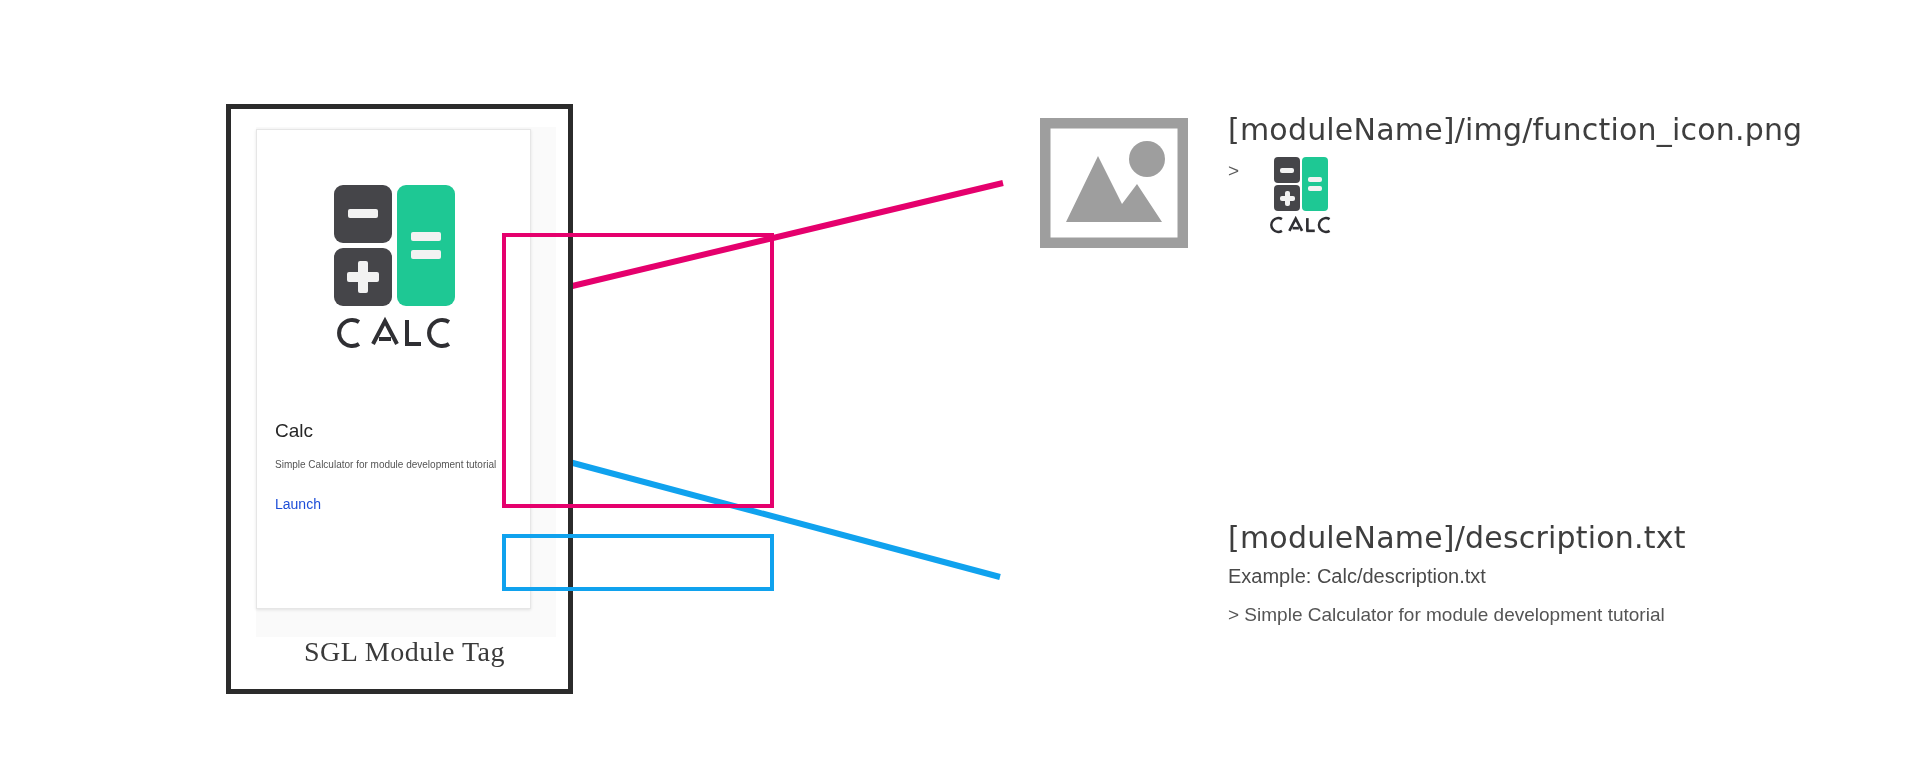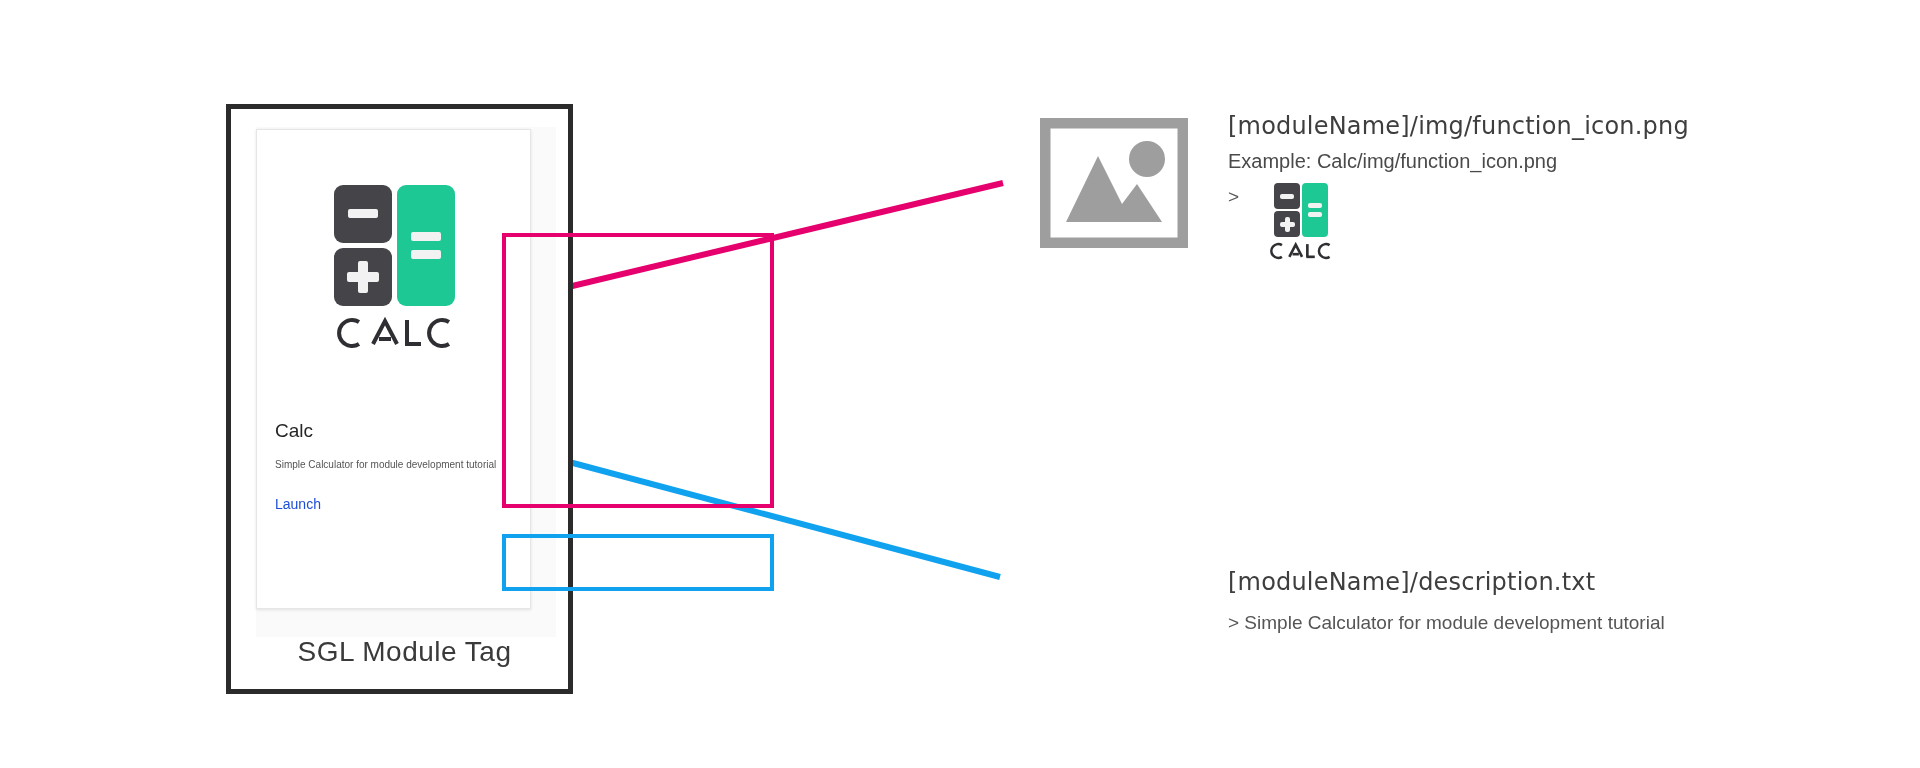--- a/index.html
+++ b/index.html
@@ -85,33 +85,33 @@
   }
   .hl-blue {
     position:absolute; left:271px; top:425px;
     width:272px; height:57px;
     border:4px solid #10a2ee; background:transparent;
   }
 
   .frame-label {
     position:absolute; left:0; top:527px; width:347px;
     text-align:center; font-size:28px; color:#3a3a3a;
-    font-family:Liberation Sans, sans-serif; letter-spacing:.5px;
+    font-family:Liberation Serif, serif; letter-spacing:.5px;
   }
 
   
   .item { position:absolute; }
   .item-img  { left:1040px; top:118px; }
   .item-txt  { left:1040px; top:478px; }
 
   .item-text-img { position:absolute; left:1228px; top:112px; width:680px; }
-  .item-text-txt { position:absolute; left:1228px; top:520px; width:680px;margin-top:48px; }
+  .item-text-txt { position:absolute; left:1228px; top:520px; width:680px; }
 
   .path-title {
-    font-size:24px; color:#3e3e3e; font-family:"DejaVu Sans", sans-serif;
+    font-size:30px; color:#3e3e3e; font-family:"DejaVu Sans", sans-serif;
     letter-spacing:.2px; white-space:nowrap;
   }
   .path-example {
     margin-top:10px; font-size:20px; color:#4a4a4a;
     font-family:"Liberation Sans", sans-serif; white-space:nowrap;
   }
   .sample-row { margin-top:10px; display:flex; align-items:flex-start; }
   .chevron { font-size:19px; color:#5a5a5a; font-family:"Liberation Sans", sans-serif; line-height:1; margin-top:4px; }
   .sample-logo { margin-left:30px; display:flex; flex-direction:column; align-items:center; }
 
@@ -191,21 +191,20 @@
   <div class="item item-img">
     <svg width="148" height="130" viewBox="0 0 148 130" aria-hidden="true">
       <rect x="4" y="4" width="140" height="122" fill="none" stroke="#9e9e9e" stroke-width="13"></rect>
       <circle cx="107" cy="41" r="18" fill="#9e9e9e"></circle>
       <path d="M26 104 L58 38 L82 86 L97 66 L122 104 Z" fill="#9e9e9e"></path>
     </svg>
   </div>
 
   <div class="item-text-img">
     <div class="path-title">[moduleName]/img/function_icon.png</div>
-    <div class="path-example">Example: Calc/img/function_icon.png</div>
     <div class="sample-row">
       <span class="chevron">&gt;</span>
       <div class="sample-logo mini">
         <div class="calc-keys">
           <div class="calc-left">
             <div class="key minus">
               <span class="bar h"></span>
             </div>
             <div class="key plus">
               <span class="plusglyph"></span>
@@ -228,16 +227,17 @@
             </g>
           </svg>
         </div>
       </div>
     </div>
   </div>
 
 
   <div class="item-text-txt">
     <div class="path-title">[moduleName]/description.txt</div>
+    <div class="path-example">Example: Calc/description.txt</div>
     <div class="txt-sample">&gt; Simple Calculator for module development tutorial</div>
   </div>
 
 </div>
 
 </body></html>

